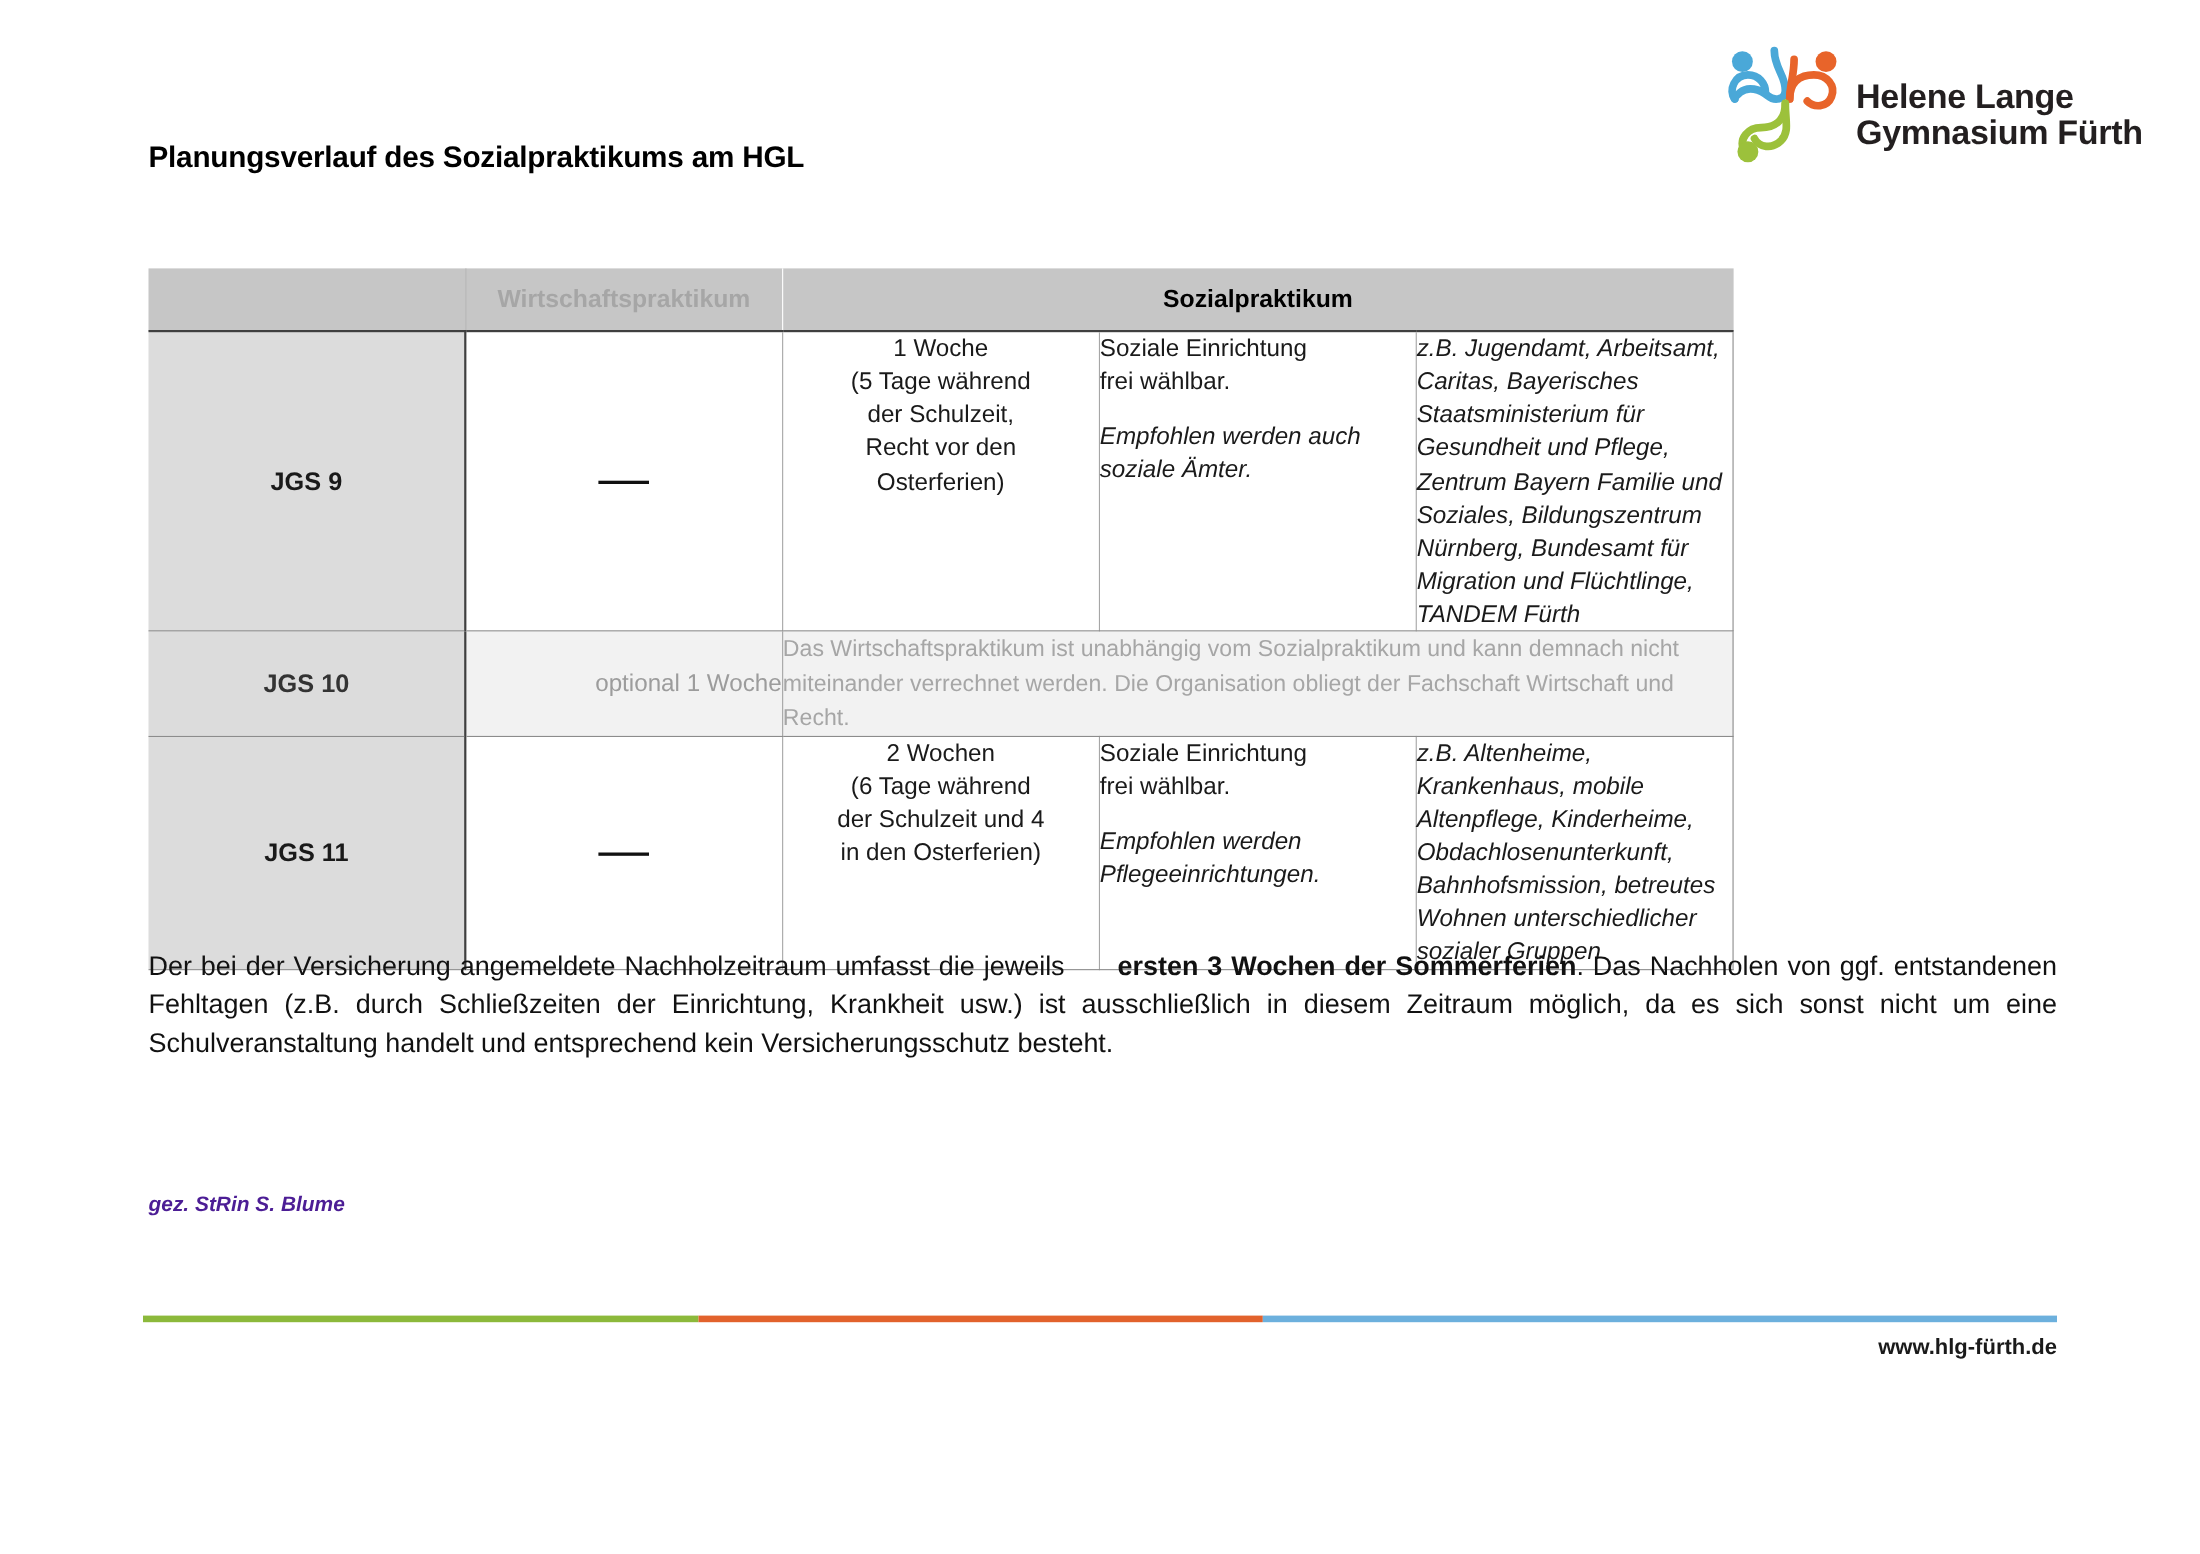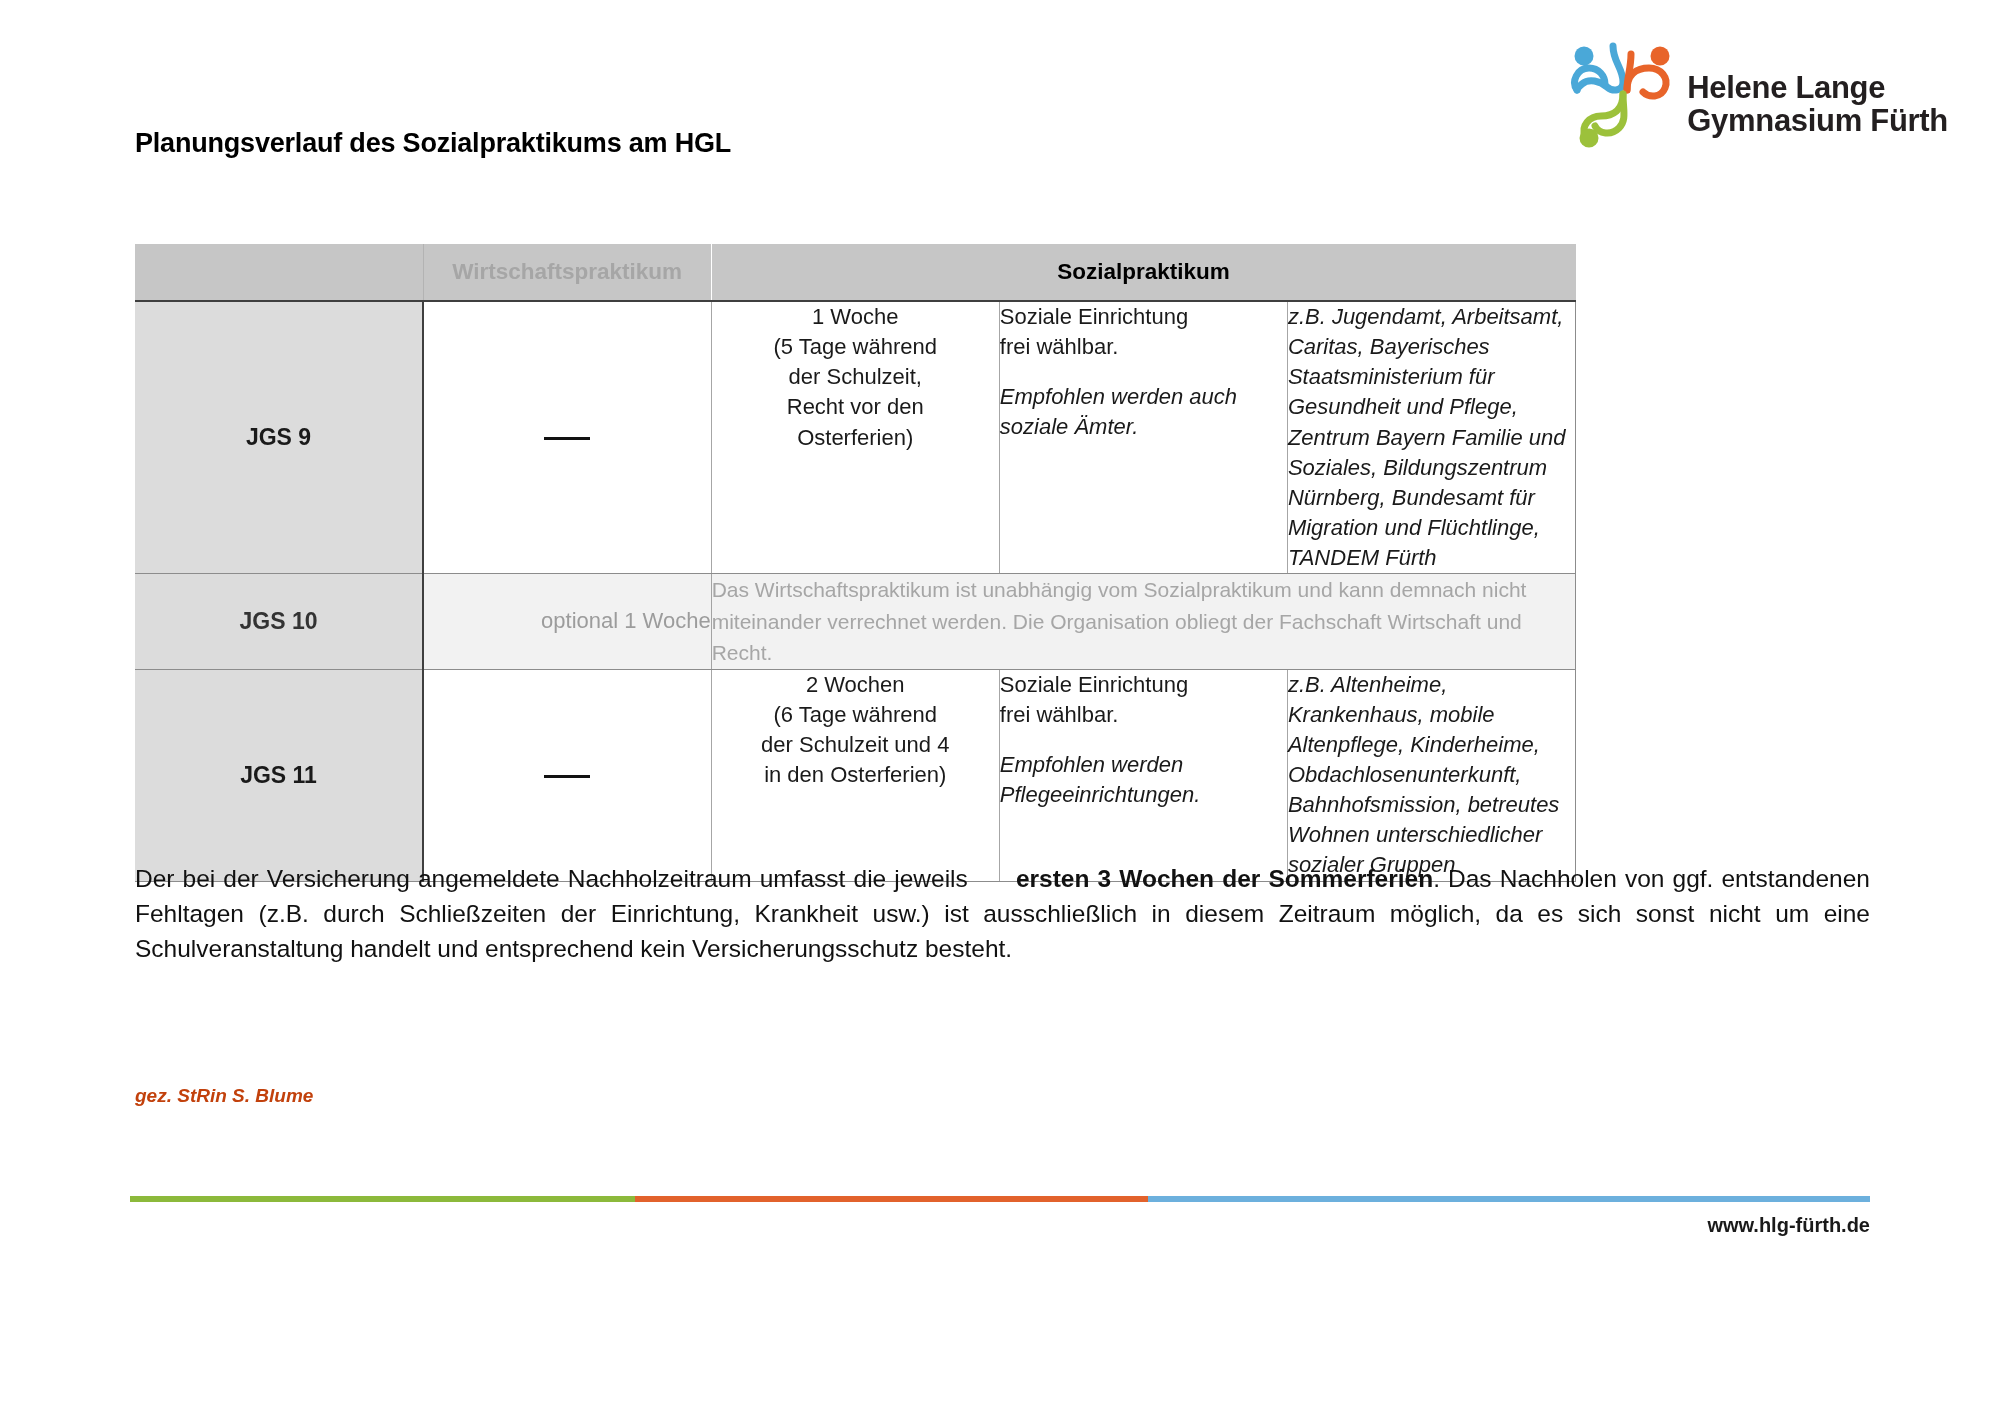--- a/index.html
+++ b/index.html
@@ -148,21 +148,21 @@
     color: #111;
   }
   #body-paragraph b { font-weight: bold; margin-left: 40px; }
   #signature {
     position: absolute;
     left: 135px;
     top: 1085px;
     font-size: 19px;
     font-style: italic;
     font-weight: bold;
-    color: #c2410c;
+    color: #4c1d95;
   }
 
   
   #footer-rule {
     position: absolute;
     left: 130px;
     top: 1196px;
     width: 1740px;
     height: 6px;
     display: flex;

